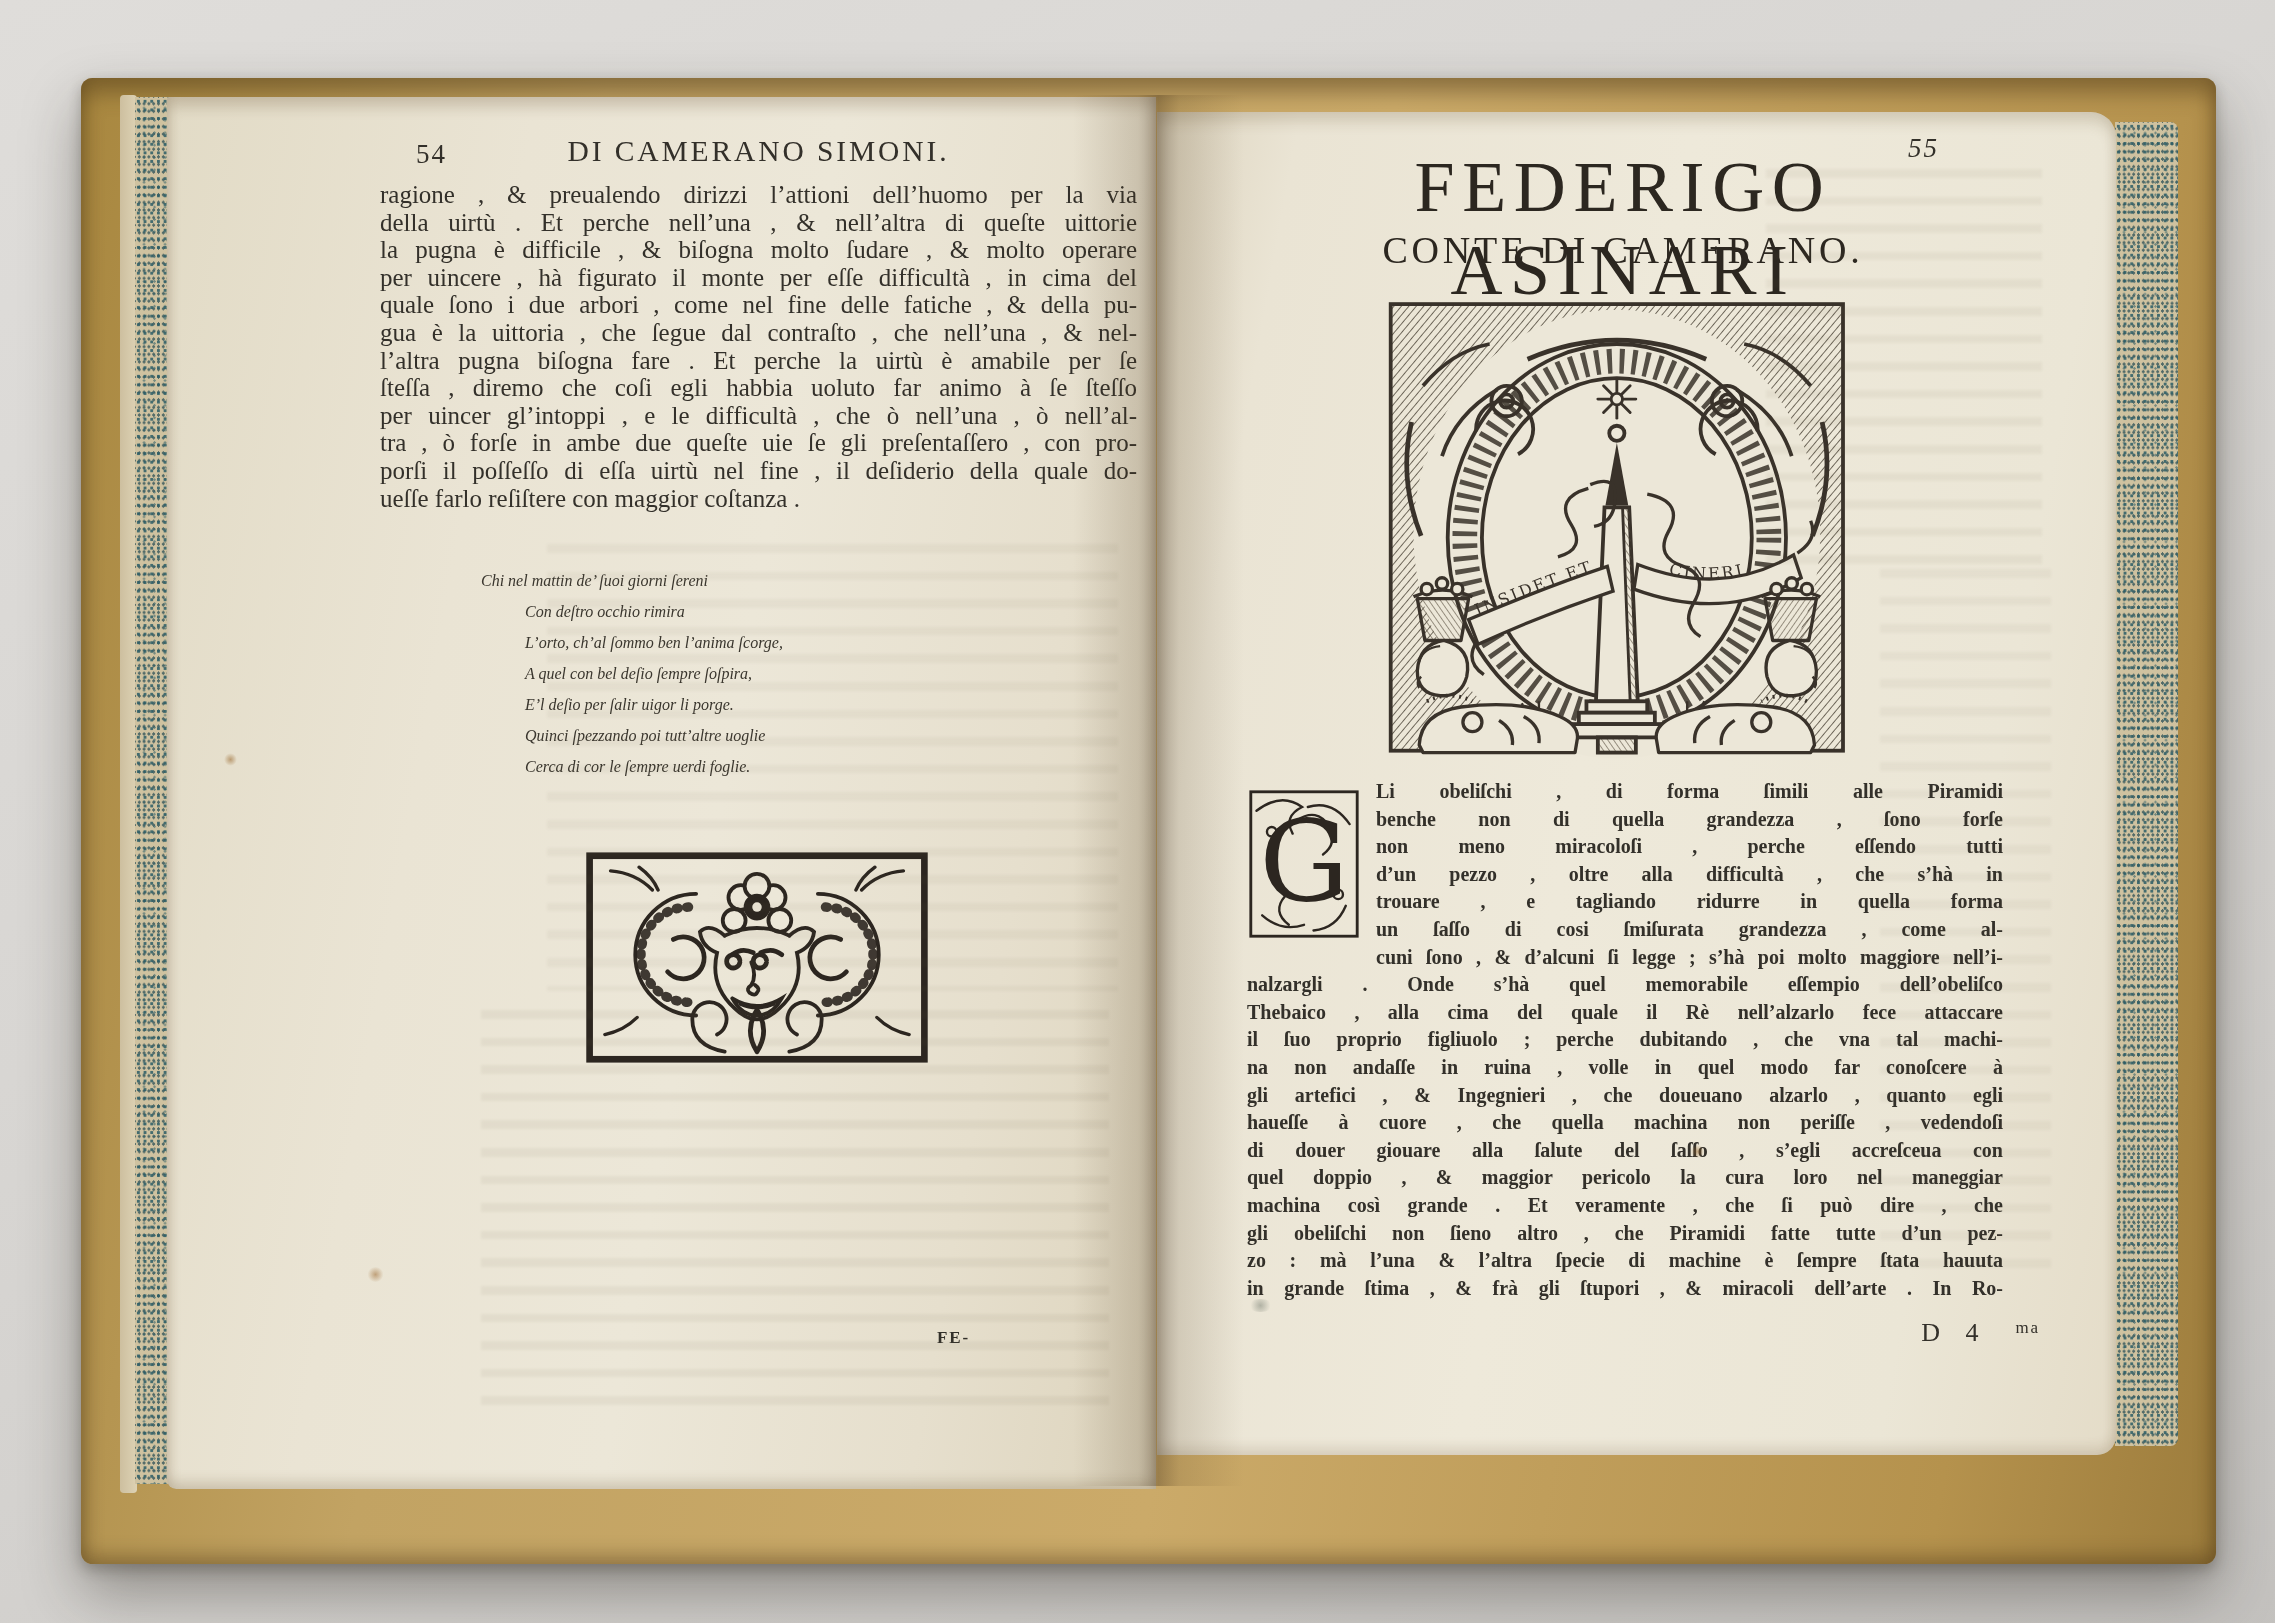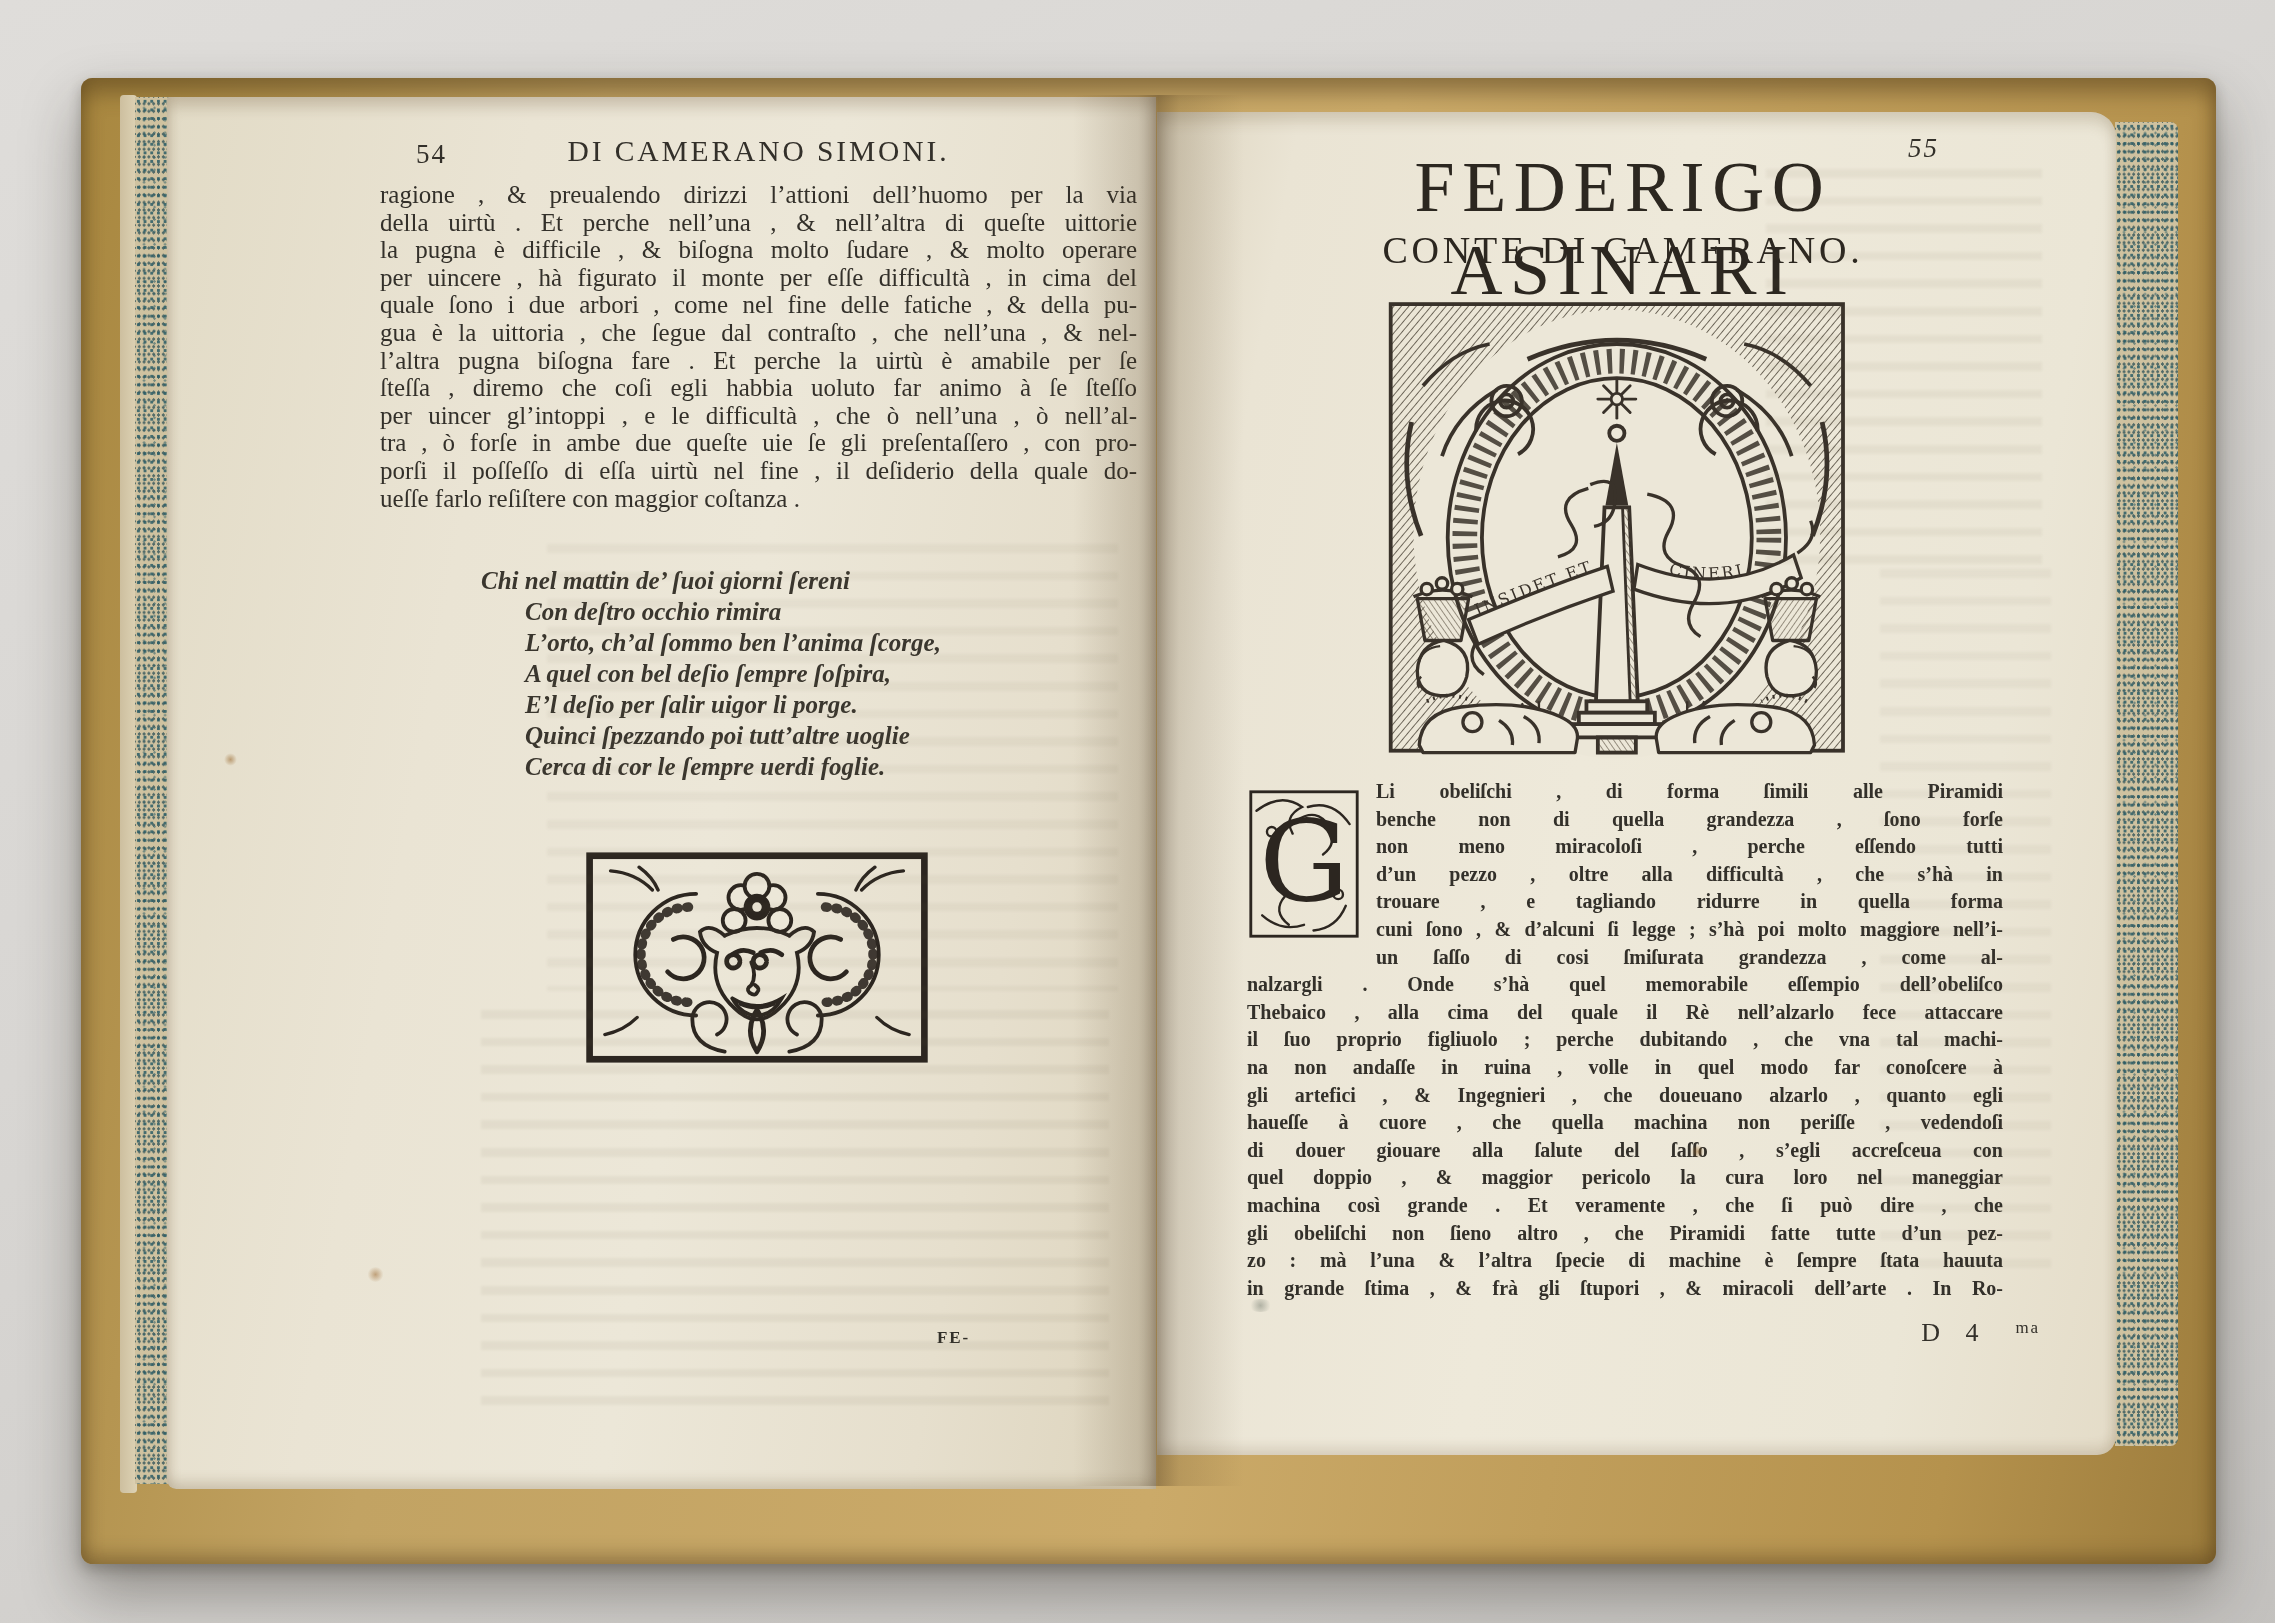--- a/index.html
+++ b/index.html
@@ -54,22 +54,22 @@
   
   .pgnum { position:absolute; font-size:27px; letter-spacing:1.9px; }
   .running-title {
     position:absolute; font-size:29.5px; letter-spacing:2.9px; text-align:center;
   }
   .textblock { position:absolute; }
   .line { text-align:justify; text-align-last:justify; white-space:nowrap; }
   .para .line { font-size:25px; line-height:27.6px; }
   .para .line:last-child { text-align-last:left; }
   .poem .line {
-    font-style:italic; font-size:25px; line-height:31px;
-    text-align:right; text-align-last:left; margin-left:44px; color:#3a362e;font-weight:bold;
+    font-style:italic; font-size:16px; line-height:31px;
+    text-align:right; text-align-last:left; margin-left:44px; color:#3a362e;
   }
   .poem .line:first-child { margin-left:0; }
   .catchword { position:absolute; font-weight:bold; font-size:17px; letter-spacing:1.9px; }
   .title-big {
     position:absolute; font-size:72px; letter-spacing:7.6px; text-align:center; color:#2c2720;
   }
   .title-sub {
     position:absolute; font-size:38px; letter-spacing:3.8px; text-align:center; color:#2c2720;
   }
   .body-right .line { font-size:20px; line-height:27.6px;font-weight:bold; }
@@ -295,22 +295,22 @@
           </g>
           <text x="60" y="124" font-size="118" text-anchor="middle" fill="#2c2620">G</text>
         </svg>
       </div>
       <div>
           <div class="line">Li obeliſchi , di forma ſimili alle Piramidi</div>
           <div class="line">benche non di quella grandezza , ſono forſe</div>
           <div class="line">non meno miracoloſi , perche eſſendo tutti</div>
           <div class="line">d’un pezzo , oltre alla difficultà , che s’hà in</div>
           <div class="line">trouare , e tagliando ridurre in quella forma</div>
+          <div class="line">un ſaſſo di cosi ſmiſurata grandezza , come al-</div>
           <div class="line">cuni ſono , &amp; d’alcuni ſi legge ; s’hà poi molto maggiore nell’i-</div>
-          <div class="line">un ſaſſo di cosi ſmiſurata grandezza , come al-</div>
           <div class="line">nalzargli .  Onde s’hà quel memorabile eſſempio dell’obeliſco</div>
           <div class="line">Thebaico , alla cima del quale il Rè nell’alzarlo fece attaccare</div>
           <div class="line">il ſuo proprio figliuolo ; perche dubitando , che vna tal machi-</div>
           <div class="line">na non andaſſe in ruina , volle in quel modo far conoſcere à</div>
           <div class="line">gli artefici , &amp; Ingegnieri , che doueuano alzarlo , quanto egli</div>
           <div class="line">haueſſe à cuore , che quella machina non periſſe , vedendoſi</div>
           <div class="line">di douer giouare alla ſalute del ſaſſo , s’egli accreſceua con</div>
           <div class="line">quel doppio , &amp; maggior pericolo la cura loro nel maneggiar</div>
           <div class="line">machina così grande .  Et veramente , che ſi può dire , che</div>
           <div class="line">gli obeliſchi non ſieno altro , che Piramidi fatte tutte d’un pez-</div>

